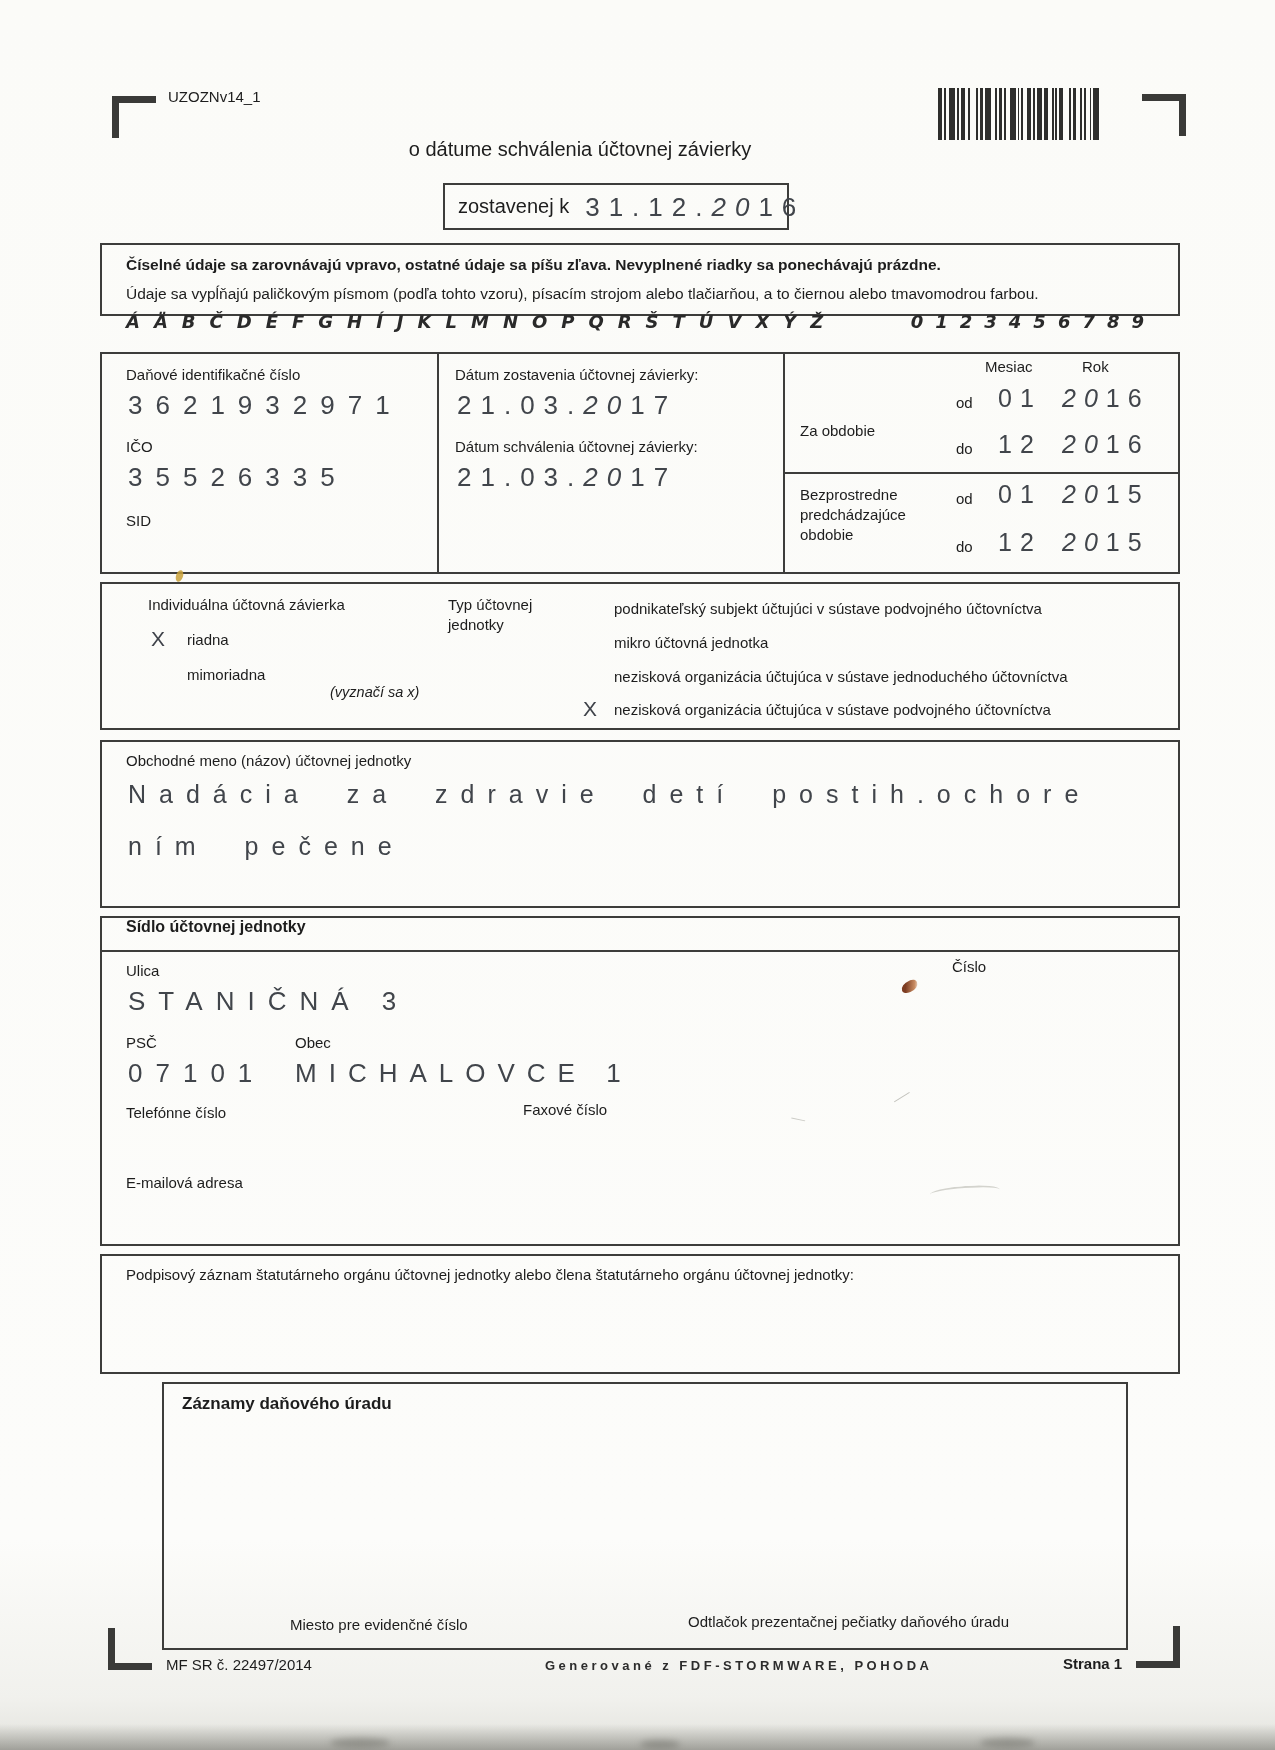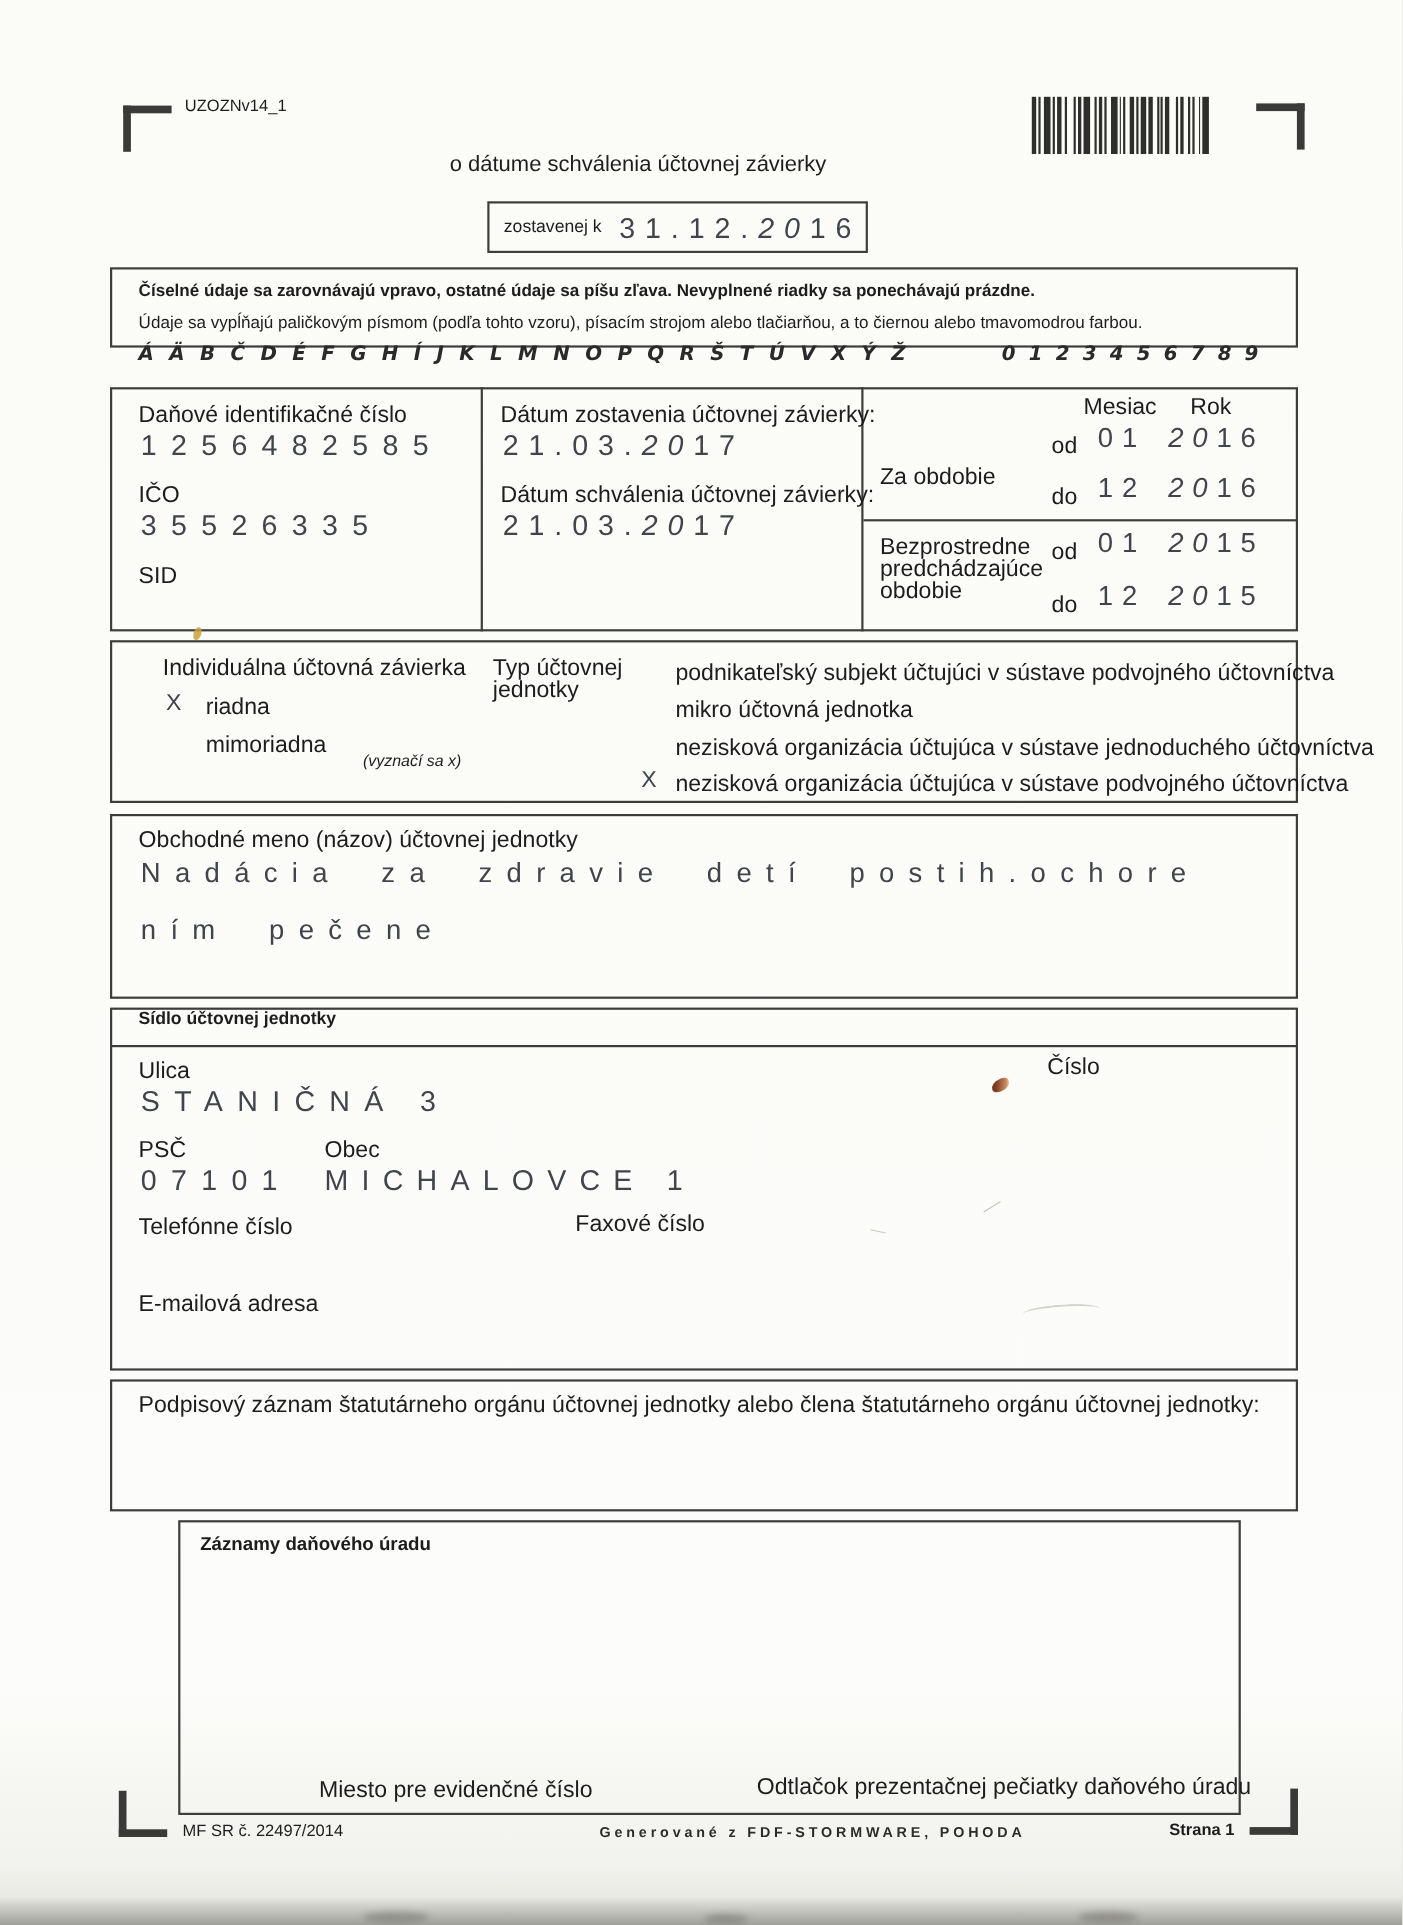--- a/index.html
+++ b/index.html
@@ -2,21 +2,21 @@
 <html><head>
 <meta charset="utf-8">
 <style>
   html,body{margin:0;padding:0;background:#e8e8e4;}
   .page{
     position:relative;width:1275px;height:1750px;margin:0 auto;
     background:linear-gradient(180deg,#fbfbf8 0%,#fcfcfa 88%,#f1f1ed 97%,#e2e2dd 100%);
     font-family:"Liberation Sans",sans-serif;color:#1f1f1f;overflow:hidden;
   }
   .abs{position:absolute;}
-  .lbl{font-size:21px;color:#1d1d1d;white-space:nowrap;}
+  .lbl{font-size:15px;color:#1d1d1d;white-space:nowrap;}
   .bold{font-weight:bold;}
   .val{font-size:26px;color:#41454b;letter-spacing:13px;white-space:nowrap;line-height:1;}
   .val .century{font-style:italic;}
   .vdate{letter-spacing:9px;}
   .vperiod{letter-spacing:8px;font-size:25px;}
   .box{position:absolute;border:2px solid #3d3d3b;box-sizing:border-box;background:transparent;}
   .vline{position:absolute;width:2px;background:#3d3d3b;}
   .hline{position:absolute;height:2px;background:#3d3d3b;}
   .corner{position:absolute;width:44px;height:42px;box-sizing:border-box;}
   .corner.tl{border-top:7px solid #3a3a38;border-left:7px solid #3a3a38;}
@@ -102,40 +102,40 @@
       <div style="width: 1.9px; background: rgb(46, 46, 44);"></div>
       <div style="width: 3.8px; background: transparent;"></div>
       <div style="width: 1.9px; background: rgb(46, 46, 44);"></div>
       <div style="width: 1.9px; background: transparent;"></div>
       <div style="width: 5.7px; background: rgb(46, 46, 44);"></div>
       <div style="width: 1.9px; background: transparent;"></div>
     </div>
 
   <div class="box" style="left:443px;top:183px;width:346px;height:47px;">
     <div style="display:flex;align-items:center;height:100%;padding-left:13px;">
-      <span class="lbl" style="font-size:16px;">zostavenej k</span>
+      <span class="lbl" style="font-size:20px;">zostavenej k</span>
       <span class="val vdate" style="margin-left:16px;"><span>31.12.</span><span class="century">20</span><span>16</span></span>
     </div>
   </div>
 
   <div class="box" style="left:100px;top:243px;width:1080px;height:73px;">
     <div class="lbl bold" style="position:absolute;left:24px;top:11px;font-size:15.5px;">Číselné údaje sa zarovnávajú vpravo, ostatné údaje sa píšu zľava. Nevyplnené riadky sa ponechávajú prázdne.</div>
     <div class="lbl" style="position:absolute;left:24px;top:40px;font-size:15.5px;">Údaje sa vypĺňajú paličkovým písmom (podľa tohto vzoru), písacím strojom alebo tlačiarňou, a to čiernou alebo tmavomodrou farbou.</div>
     <div class="abs" style="left:24px;top:66px;width:1030px;display:flex;justify-content:space-between;">
       <span class="samples">ÁÄBČDÉFGHÍJKLMNOPQRŠTÚVXÝŽ</span>
       <span class="samples" style="letter-spacing:12px;">0123456789</span>
     </div>
   </div>
 
   <div class="box" style="left:100px;top:352px;width:1080px;height:222px;"></div>
   <div class="vline" style="left:437px;top:352px;height:222px;"></div>
   <div class="vline" style="left:783px;top:352px;height:222px;"></div>
 
   <div class="abs lbl" style="left:126px;top:366px;">Daňové identifikačné číslo</div>
-  <div class="abs val" style="left:128px;top:392px;">1256482585</div>
+  <div class="abs val" style="left:128px;top:392px;">3621932971</div>
   <div class="abs lbl" style="left:126px;top:438px;">IČO</div>
   <div class="abs val" style="left:128px;top:464px;">35526335</div>
   <div class="abs lbl" style="left:126px;top:512px;">SID</div>
   <div class="abs val" style="left:128px;top:536px;"></div>
 
   <div class="abs lbl" style="left:455px;top:366px;">Dátum zostavenia účtovnej závierky:</div>
   <div class="abs val vdate" style="left:457px;top:392px;"><span>21.03.</span><span class="century">20</span><span>17</span></div>
   <div class="abs lbl" style="left:455px;top:438px;">Dátum schválenia účtovnej závierky:</div>
   <div class="abs val vdate" style="left:457px;top:464px;"><span>21.03.</span><span class="century">20</span><span>17</span></div>
 

